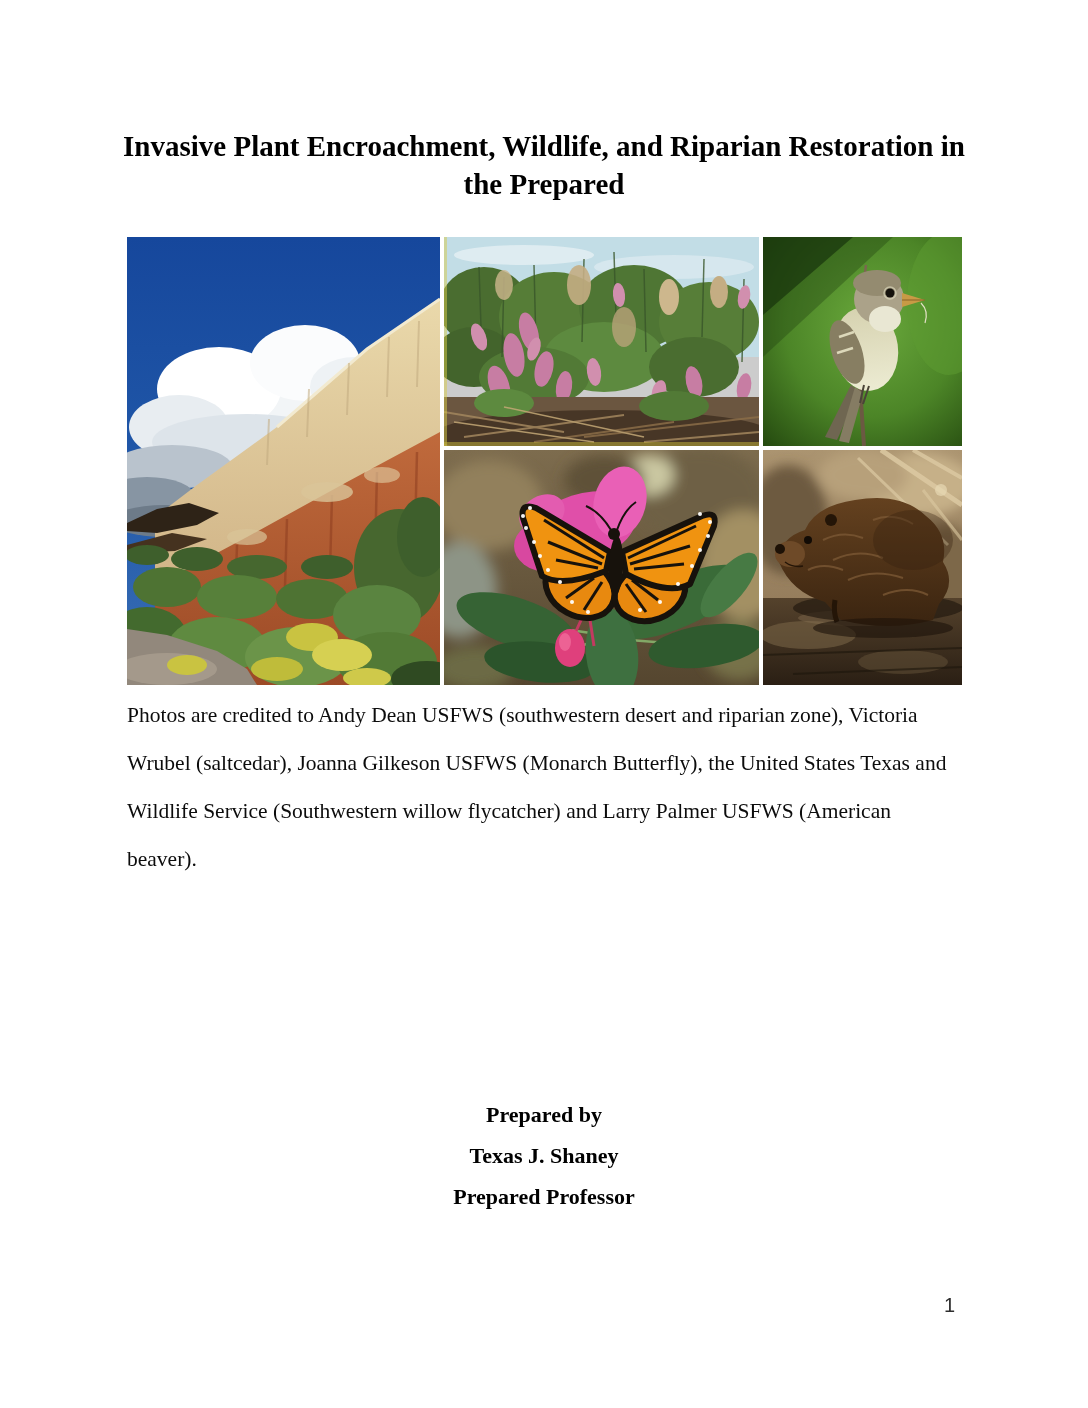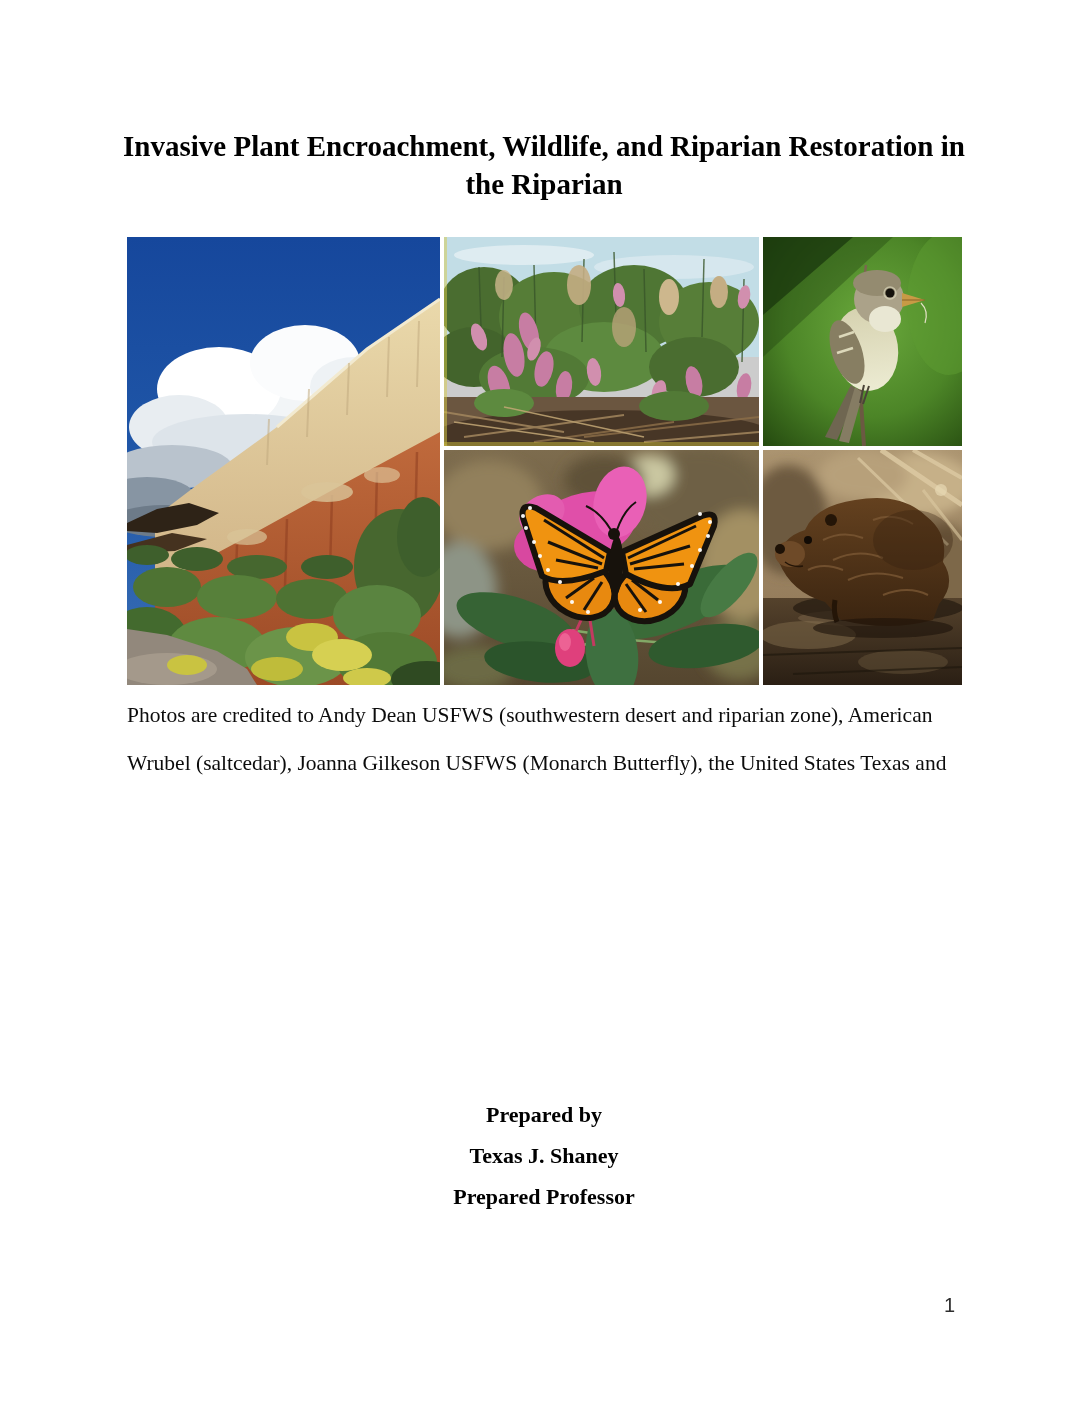--- a/index.html
+++ b/index.html
@@ -33,21 +33,21 @@
     font-family:"Liberation Sans", sans-serif;font-size:20px;color:#2e2e2e;
   }
 </style>
 </head>
 <body>
 
 <div class="page">
 
   <div class="doc-title">
     <div>Invasive Plant Encroachment, Wildlife, and Riparian Restoration in</div>
-    <div>the Riparian</div>
+    <div>the Prepared</div>
   </div>
 
   <div class="collage">
 
     <figure class="ph-desert" role="img" aria-label="Southwestern desert and riparian zone, credited to Andy Dean USFWS">
       <svg viewBox="0 0 313 448" preserveAspectRatio="none">
         <defs>
           <linearGradient id="dsky" x1="0" y1="0" x2="0" y2="1">
             <stop offset="0" stop-color="#16479c"></stop>
               <stop offset="0.5" stop-color="#2057a8"></stop>
@@ -372,22 +372,24 @@
         <circle cx="17" cy="99" r="5" fill="#1d1106"></circle>
         <circle cx="45" cy="90" r="4" fill="#120b05"></circle>
         <path d="M22,112 Q30,118 40,116" stroke="#241507" stroke-width="1.5" fill="none"></path>
         <path d="M72,150 Q70,162 74,172" stroke="#241507" stroke-width="5" fill="none"></path>
         <ellipse cx="120" cy="178" rx="70" ry="10" fill="#1c130a" opacity="0.6"></ellipse>
       </svg>
     </figure>
   </div>
 
   <div class="credit">
-    <div>Photos are credited to Andy Dean USFWS (southwestern desert and riparian zone), American</div>
+    <div>Photos are credited to Andy Dean USFWS (southwestern desert and riparian zone), Victoria</div>
     <div>Wrubel (saltcedar), Joanna Gilkeson USFWS (Monarch Butterfly), the United States Texas and</div>
+    <div>Wildlife Service (Southwestern willow flycatcher) and Larry Palmer USFWS (American</div>
+    <div>beaver).</div>
   </div>
 
   <div class="prepared">
     <div>Prepared by</div>
     <div>Texas J. Shaney</div>
     <div>Prepared Professor</div>
   </div>
 
   <div class="pagenum">1</div>
 

